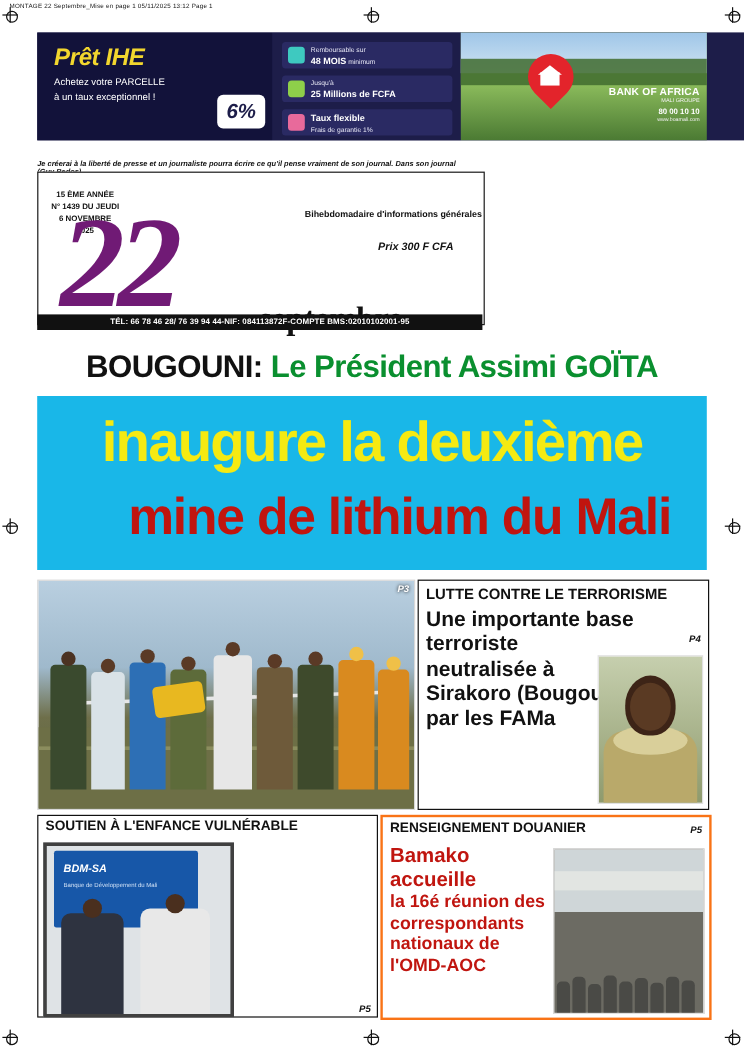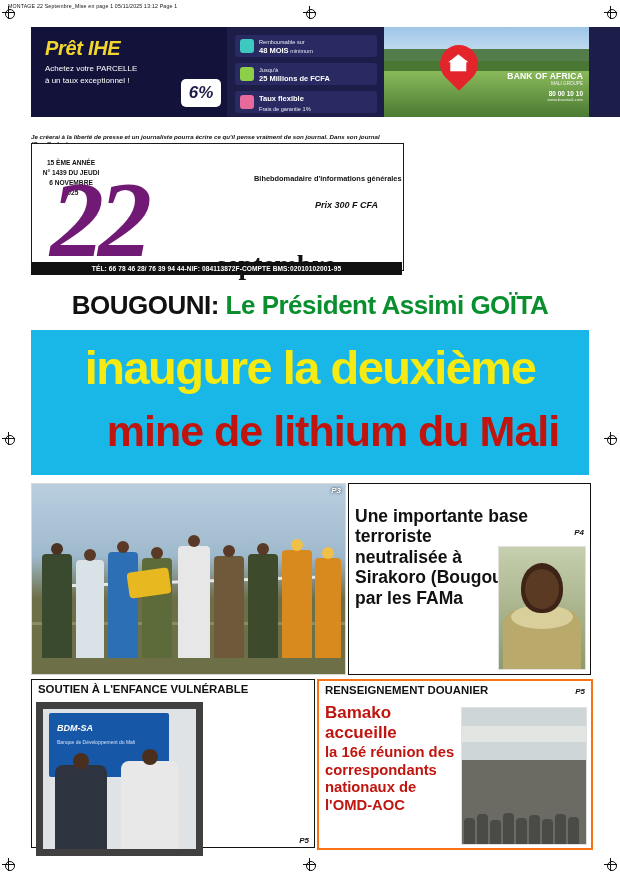--- a/index.html
+++ b/index.html
@@ -95,21 +95,21 @@
       background:linear-gradient(#c6cfae,#8e9a6d);border:1px solid #e0e0e0;}
   .tp-head{position:absolute;left:22px;top:16px;width:42px;height:50px;border-radius:50% 50% 45% 45%;background:#3d2417;}
   .tp-face{position:absolute;left:26px;top:22px;width:34px;height:40px;border-radius:50%;background:#5a3a23;}
   .tp-body{position:absolute;left:4px;top:62px;width:78px;height:60px;background:#b9a96a;border-radius:18px 18px 0 0;}
   .tp-scarf{position:absolute;left:12px;top:58px;width:62px;height:24px;background:#d9cf9a;border-radius:50%;}
   .terror-p4{position:absolute;right:6px;top:44px;font-size:8px;font-weight:bold;font-style:italic;color:#111;}
 
   
   .bdm{position:absolute;left:31px;top:679px;width:282px;height:167px;border:1px solid #111;background:#fff;}
   .bdm-h{position:absolute;left:6px;top:3px;font-size:11.4px;font-weight:bold;color:#111;}
-  .bdm-photo{position:absolute;left:4px;top:22px;width:153px;height:140px;background:#dfe3e6;overflow:hidden;border:7px solid #404040;}
+  .bdm-photo{position:absolute;left:4px;top:22px;width:153px;height:140px;background:#dfe3e6;overflow:hidden;border:3px solid #404040;}
   .bdm-back{position:absolute;left:6px;top:4px;width:120px;height:64px;background:#1757a8;border-radius:2px;}
   .bdm-back .bl{position:absolute;left:8px;top:10px;font-size:9px;font-weight:bold;color:#fff;font-style:italic;}
   .bdm-back .bl2{position:absolute;left:8px;top:26px;font-size:5px;color:#cfe0f5;}
   .bdm-fig1{position:absolute;left:12px;bottom:0;width:52px;height:84px;background:#2e3340;border-radius:8px 8px 0 0;}
   .bdm-fig2{position:absolute;left:78px;bottom:0;width:58px;height:88px;background:#e8e8e8;border-radius:8px 8px 0 0;}
   .bdm-fh{position:absolute;top:-12px;left:50%;margin-left:-8px;width:16px;height:16px;border-radius:50%;background:#4a2f1e;}
   .bdm-text{position:absolute;left:160px;top:26px;width:118px;text-align:center;font-size:13.6px;font-weight:bold;line-height:1.22;color:#111;}
   .bdm-p5{position:absolute;right:5px;bottom:2px;font-size:8px;font-weight:bold;font-style:italic;color:#111;}
 
   
@@ -259,20 +259,21 @@
         <div class="pm-head" style="background:#f0c048;"></div>
       </div>
     <div class="pm-fig" style="left:283px;width:26px;height:100px;background:#d98a1f;">
         <div class="pm-head" style="background:#f0c048;"></div>
       </div>
     <div class="pm-ribbon"></div>
     <div class="pm-p3">P3</div>
   </div>
 
   <div class="terror">
+    <div class="terror-h">LUTTE CONTRE LE TERRORISME</div>
     <div class="terror-b">
       <span class="ln">Une importante base</span>
       <span class="ln">terroriste</span>
       <span class="ln">neutralisée à</span>
       <span class="ln">Sirakoro (Bougouni)</span>
       <span class="ln">par les FAMa</span>
     </div>
     <div class="terror-p4">P4</div>
     <div class="terror-portrait">
       <div class="tp-body"></div>

